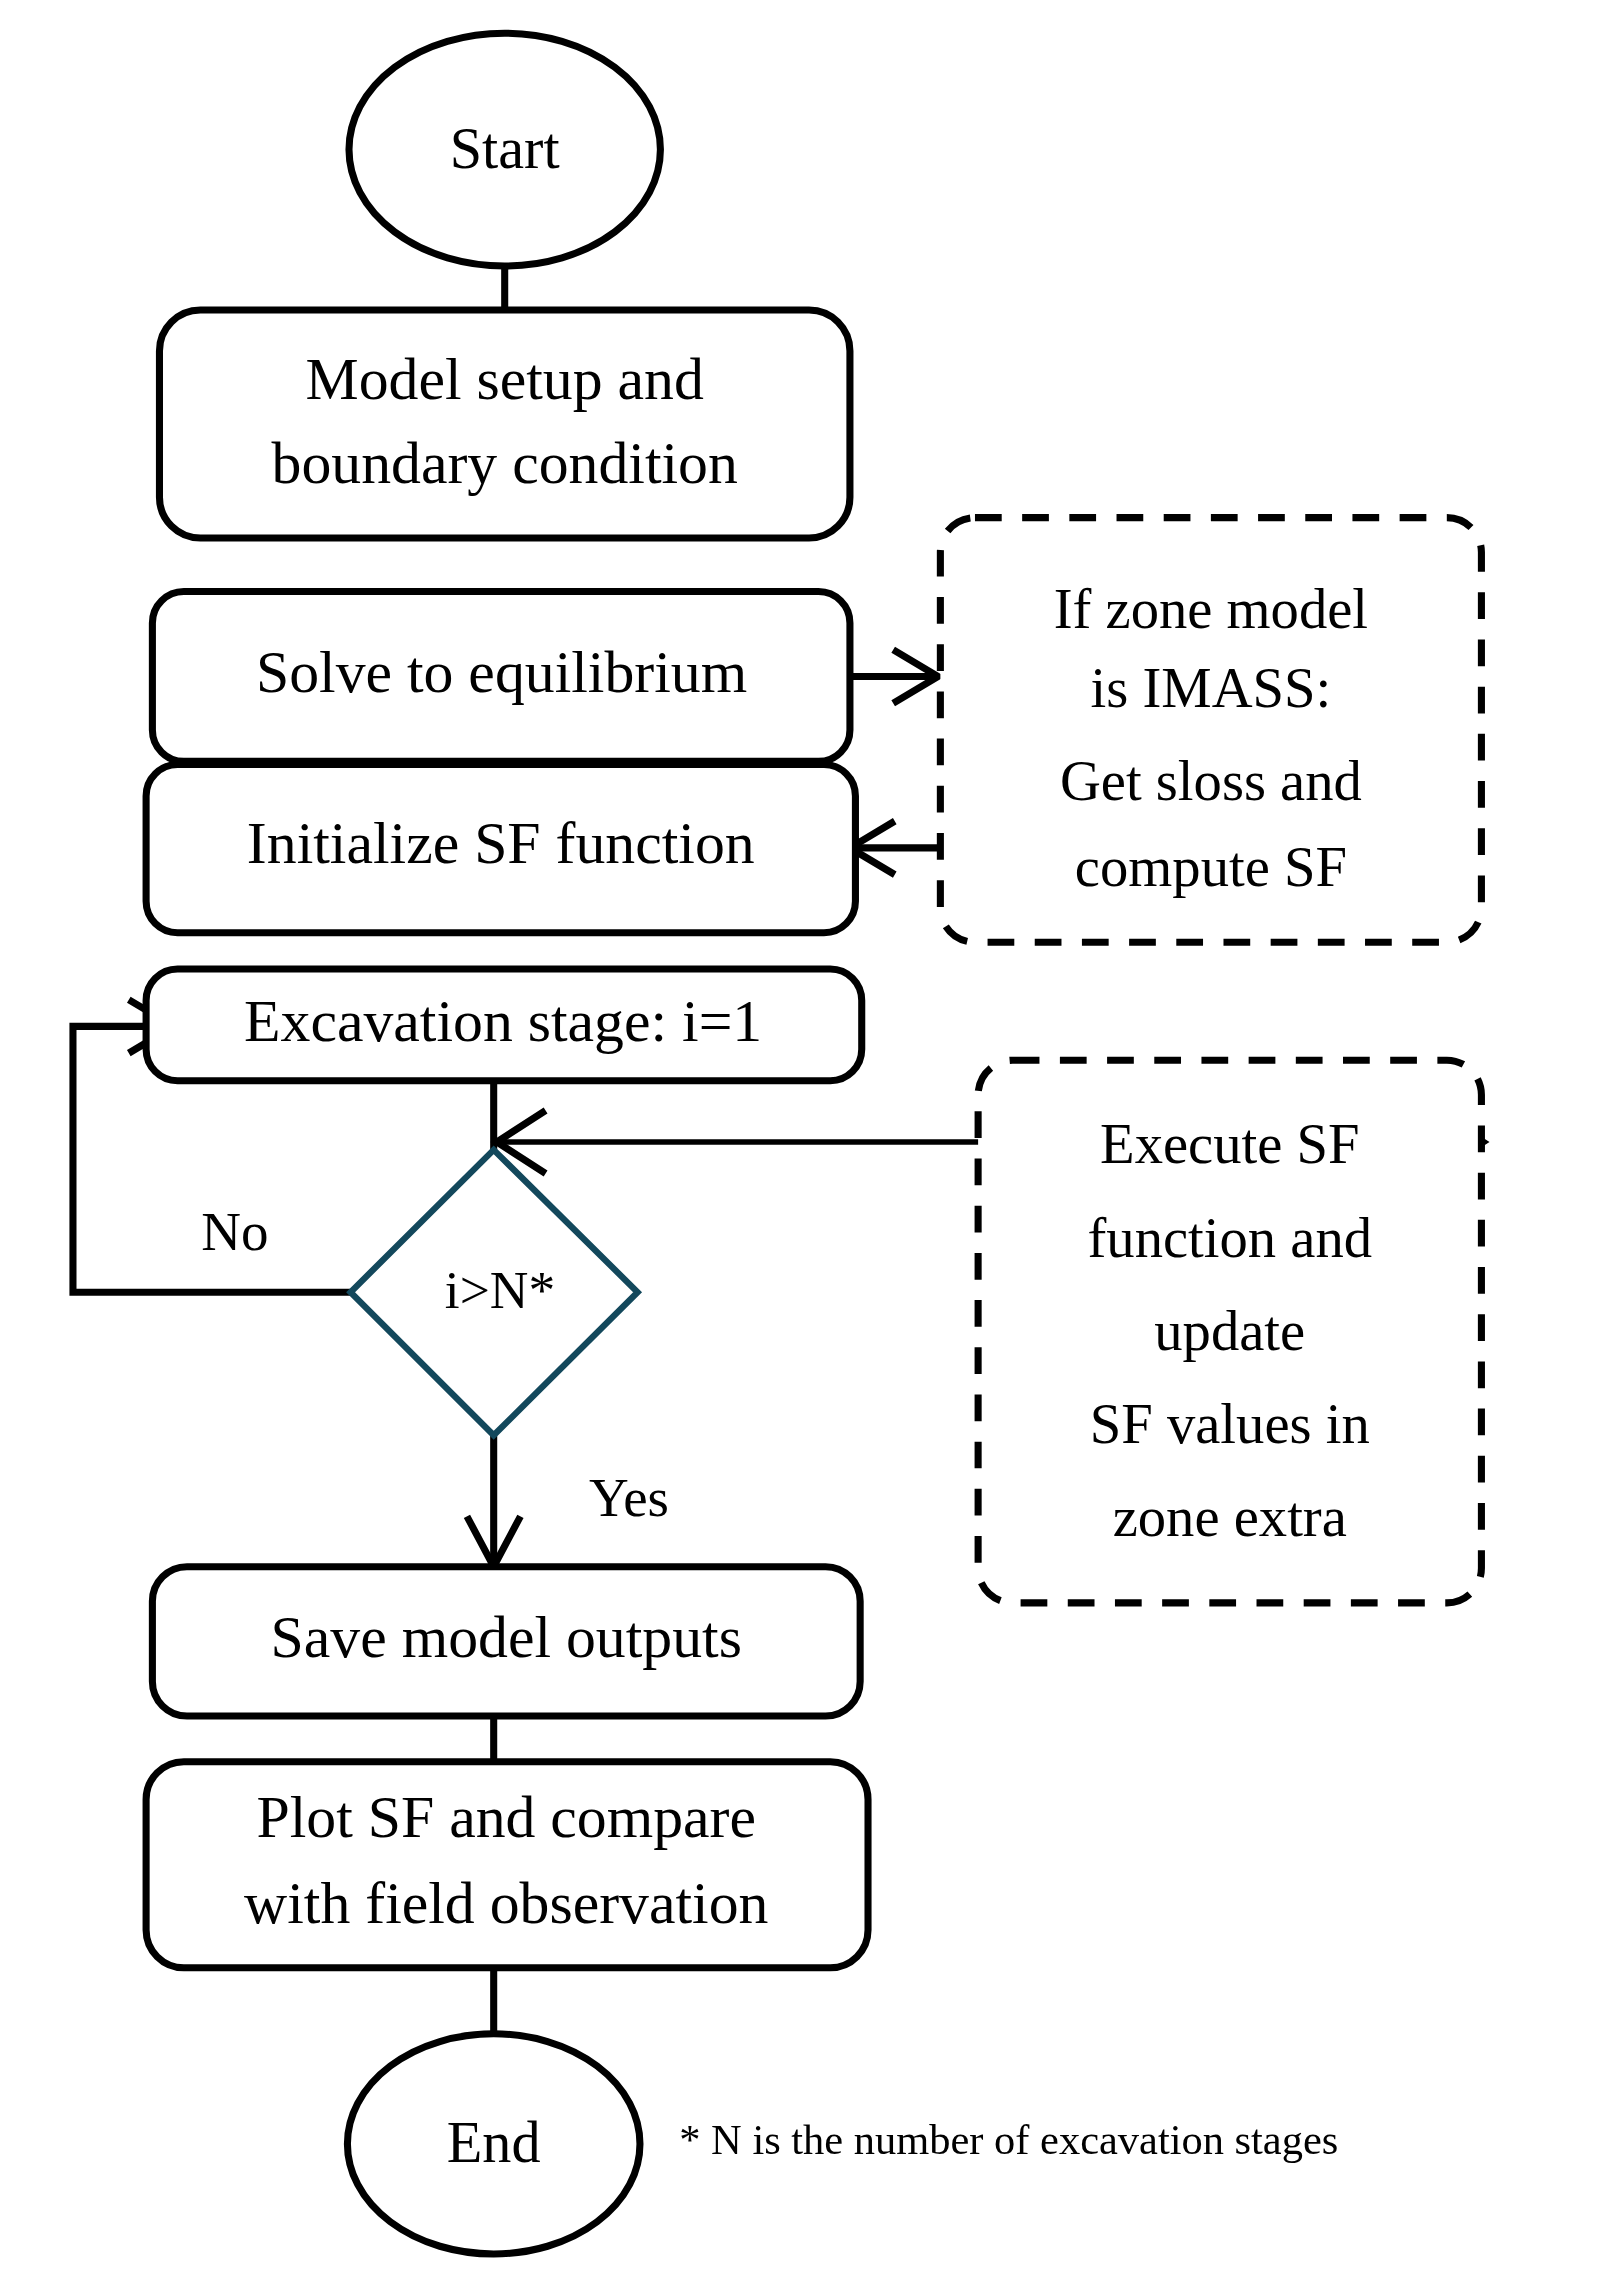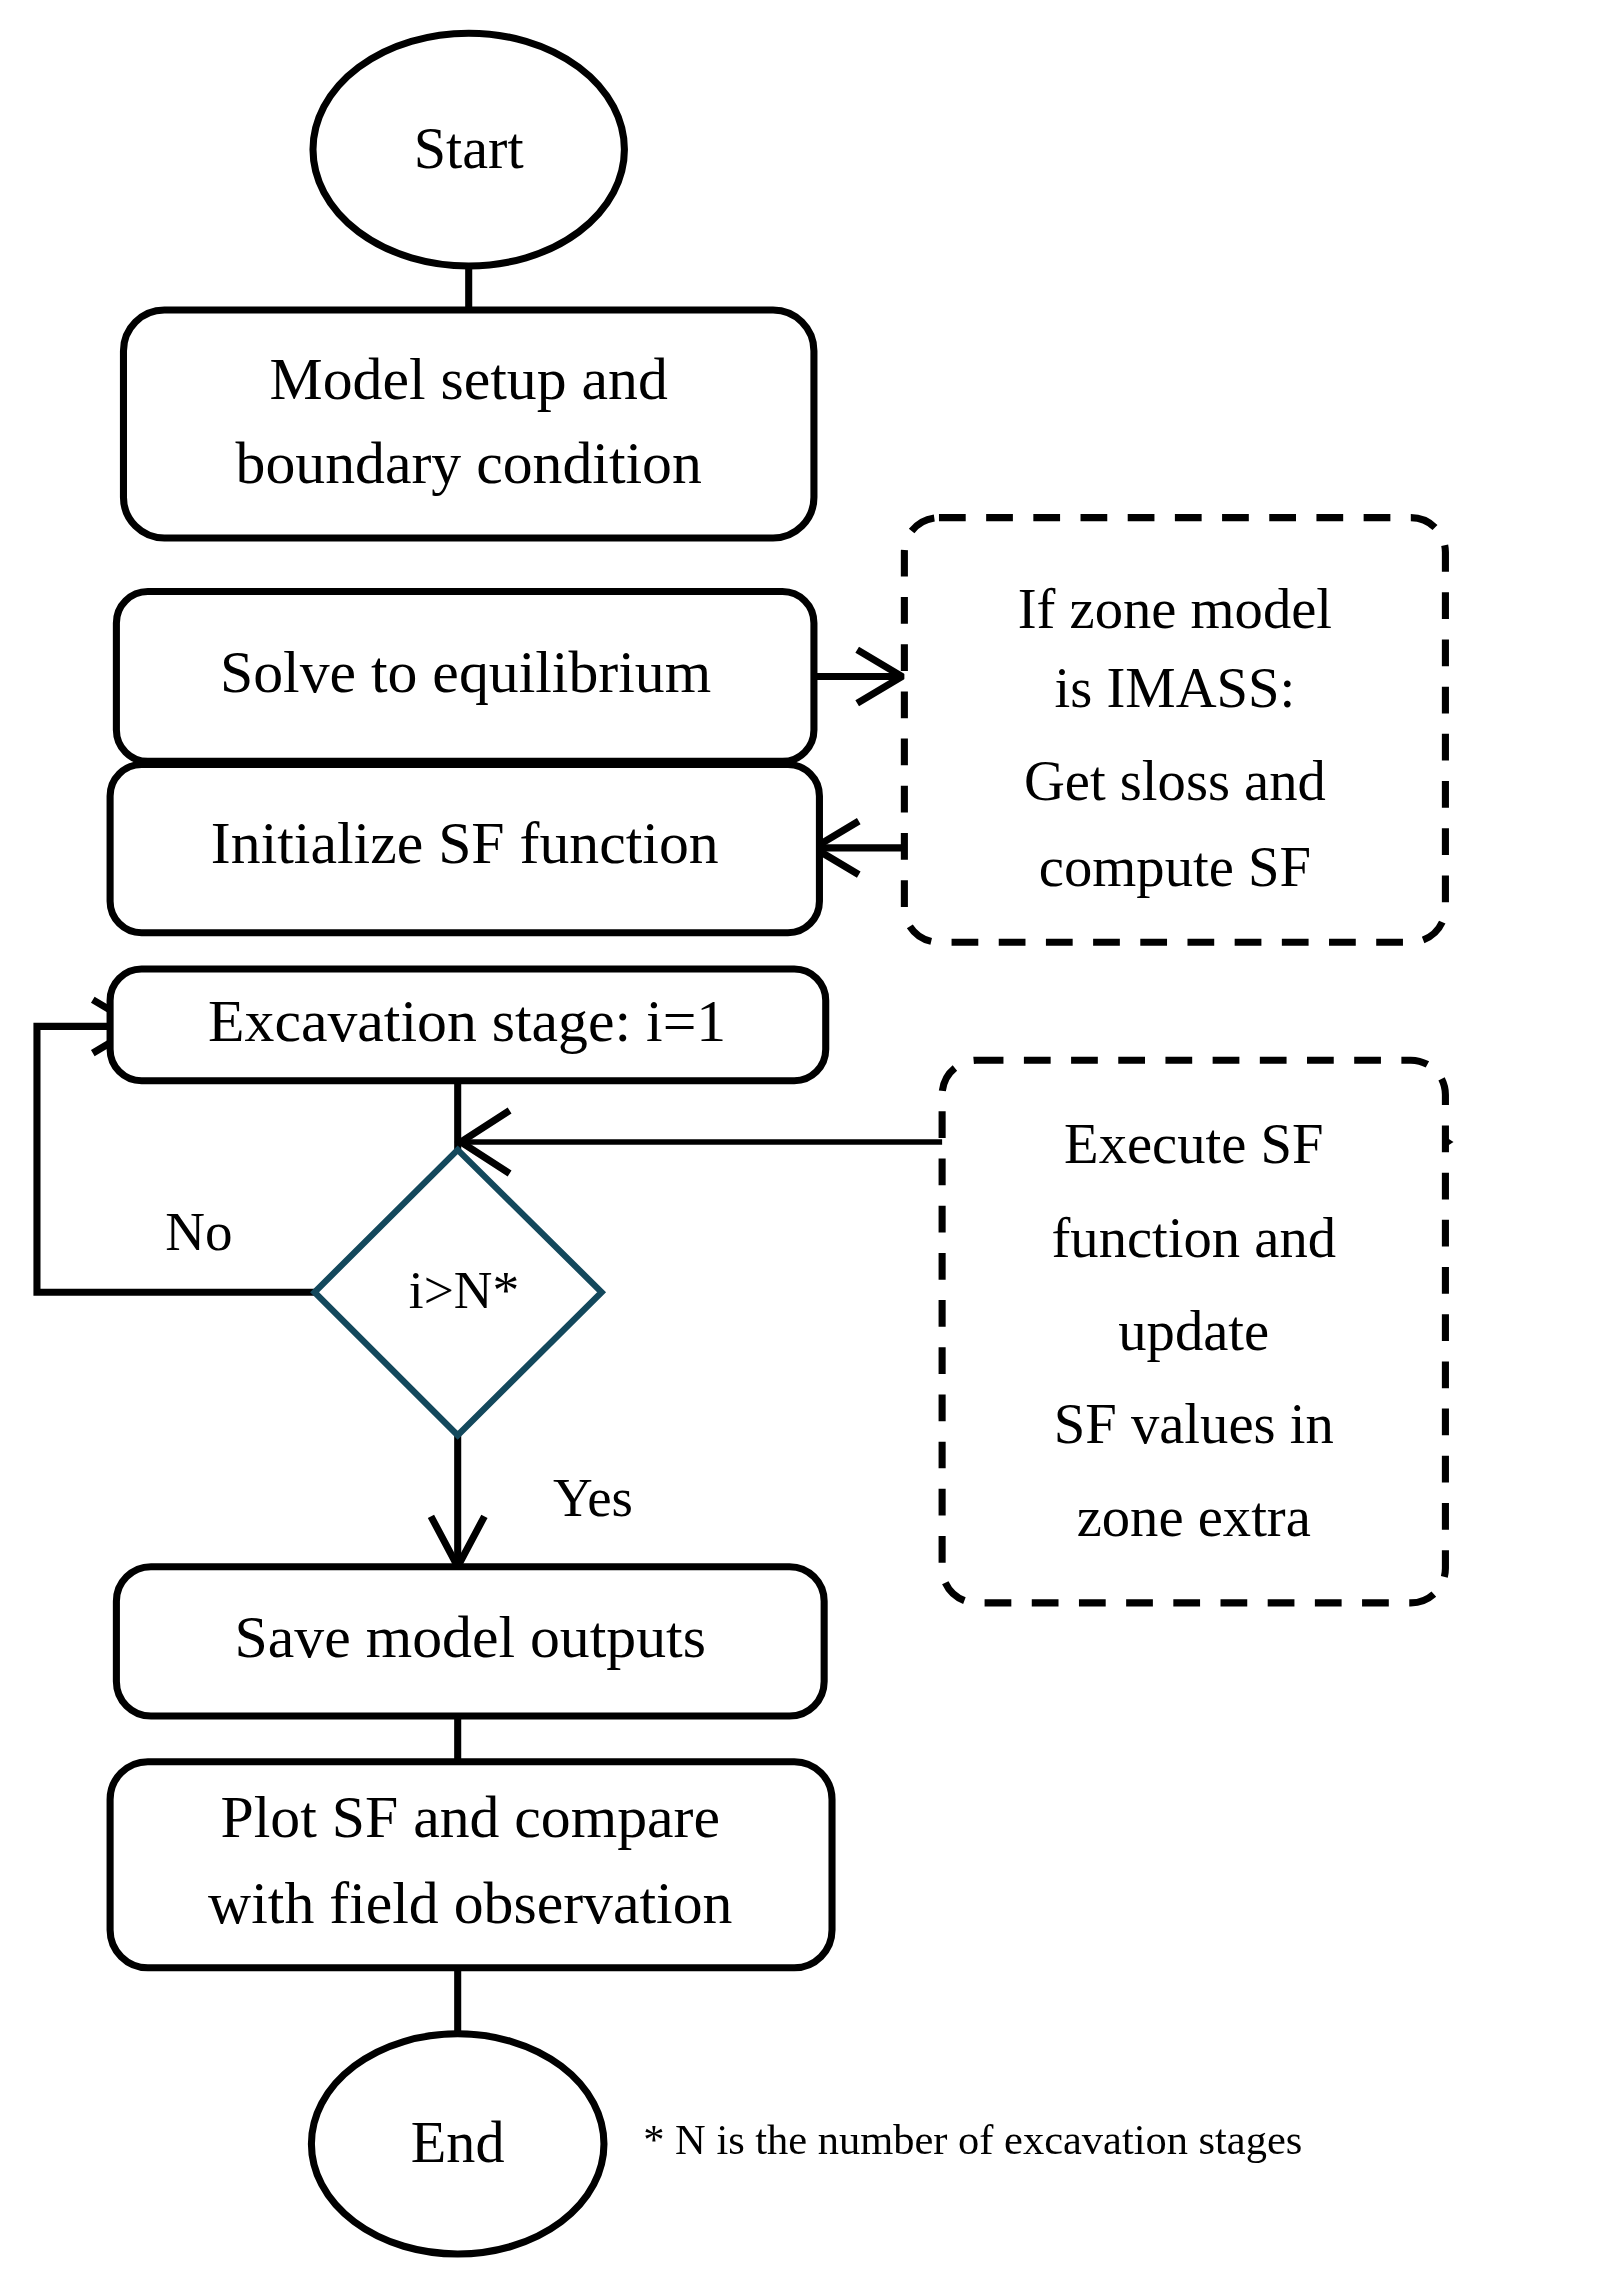--- a/index.html
+++ b/index.html
@@ -12,20 +12,21 @@
     width: 1620px;
     height: 2273px;
     font-family: "Liberation Serif", "DejaVu Serif", serif;
     color: #000000;
     overflow: hidden;
   }
   #flow-root {
     position: relative;
     width: 1328px;
     height: 2273px;
+    margin-left: 36px;
   }
   svg#flow-svg {
     position: absolute;
     left: 0;
     top: 0;
     width: 1620px;
     height: 2273px;
     display: block;
   }
   .node-text {

